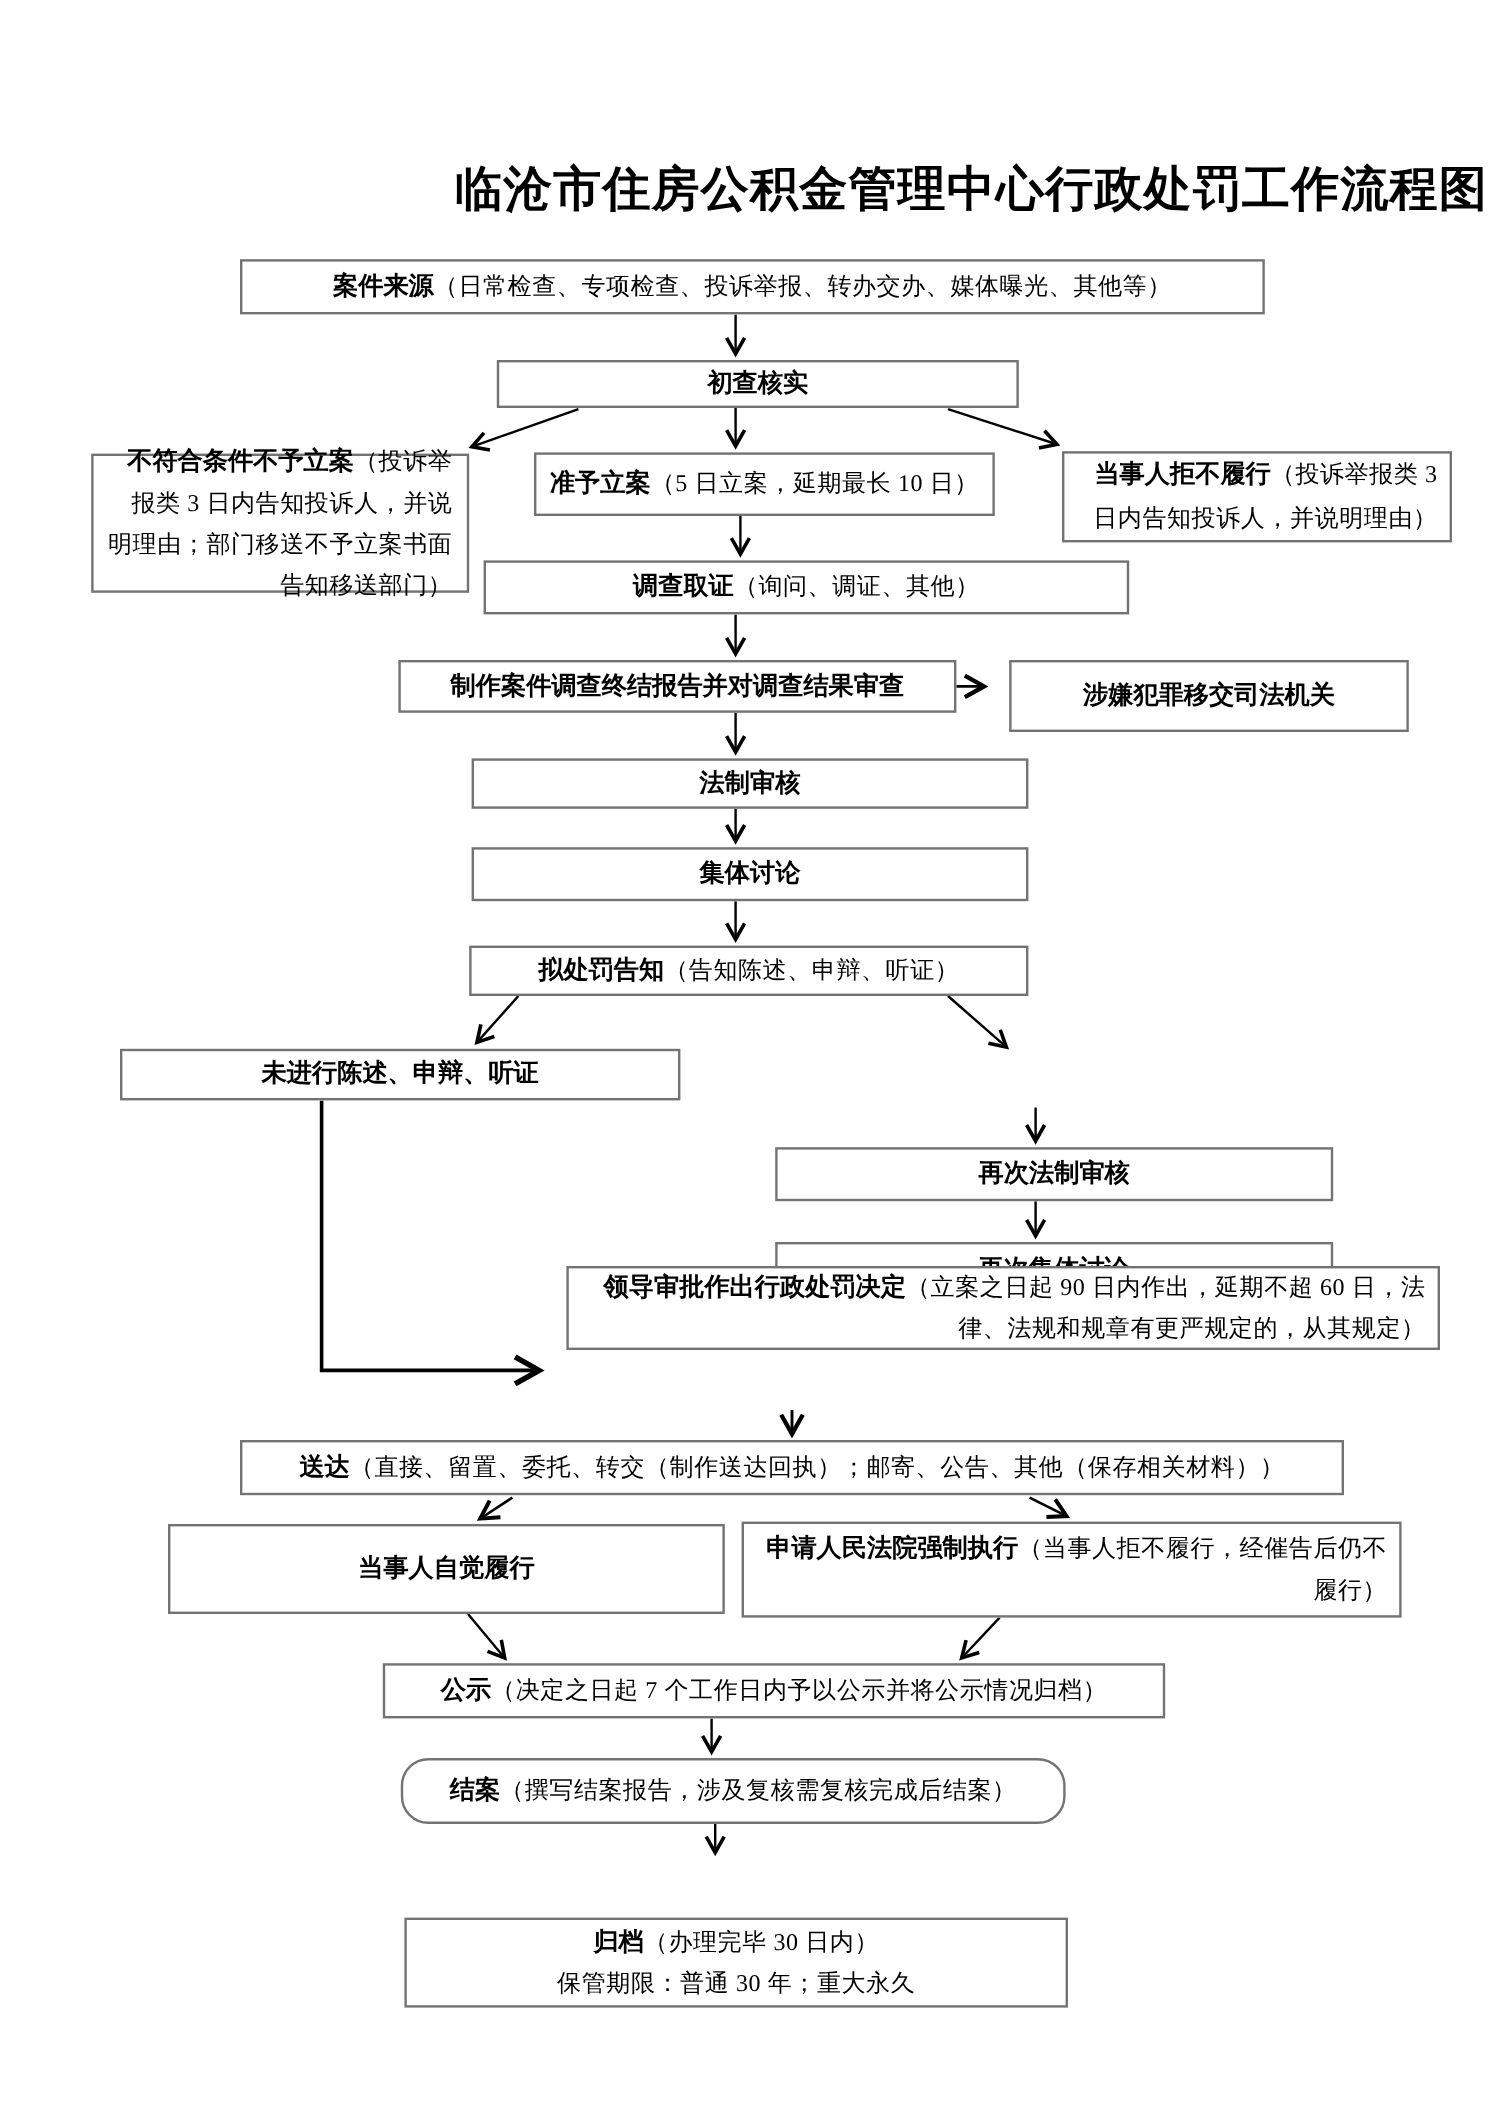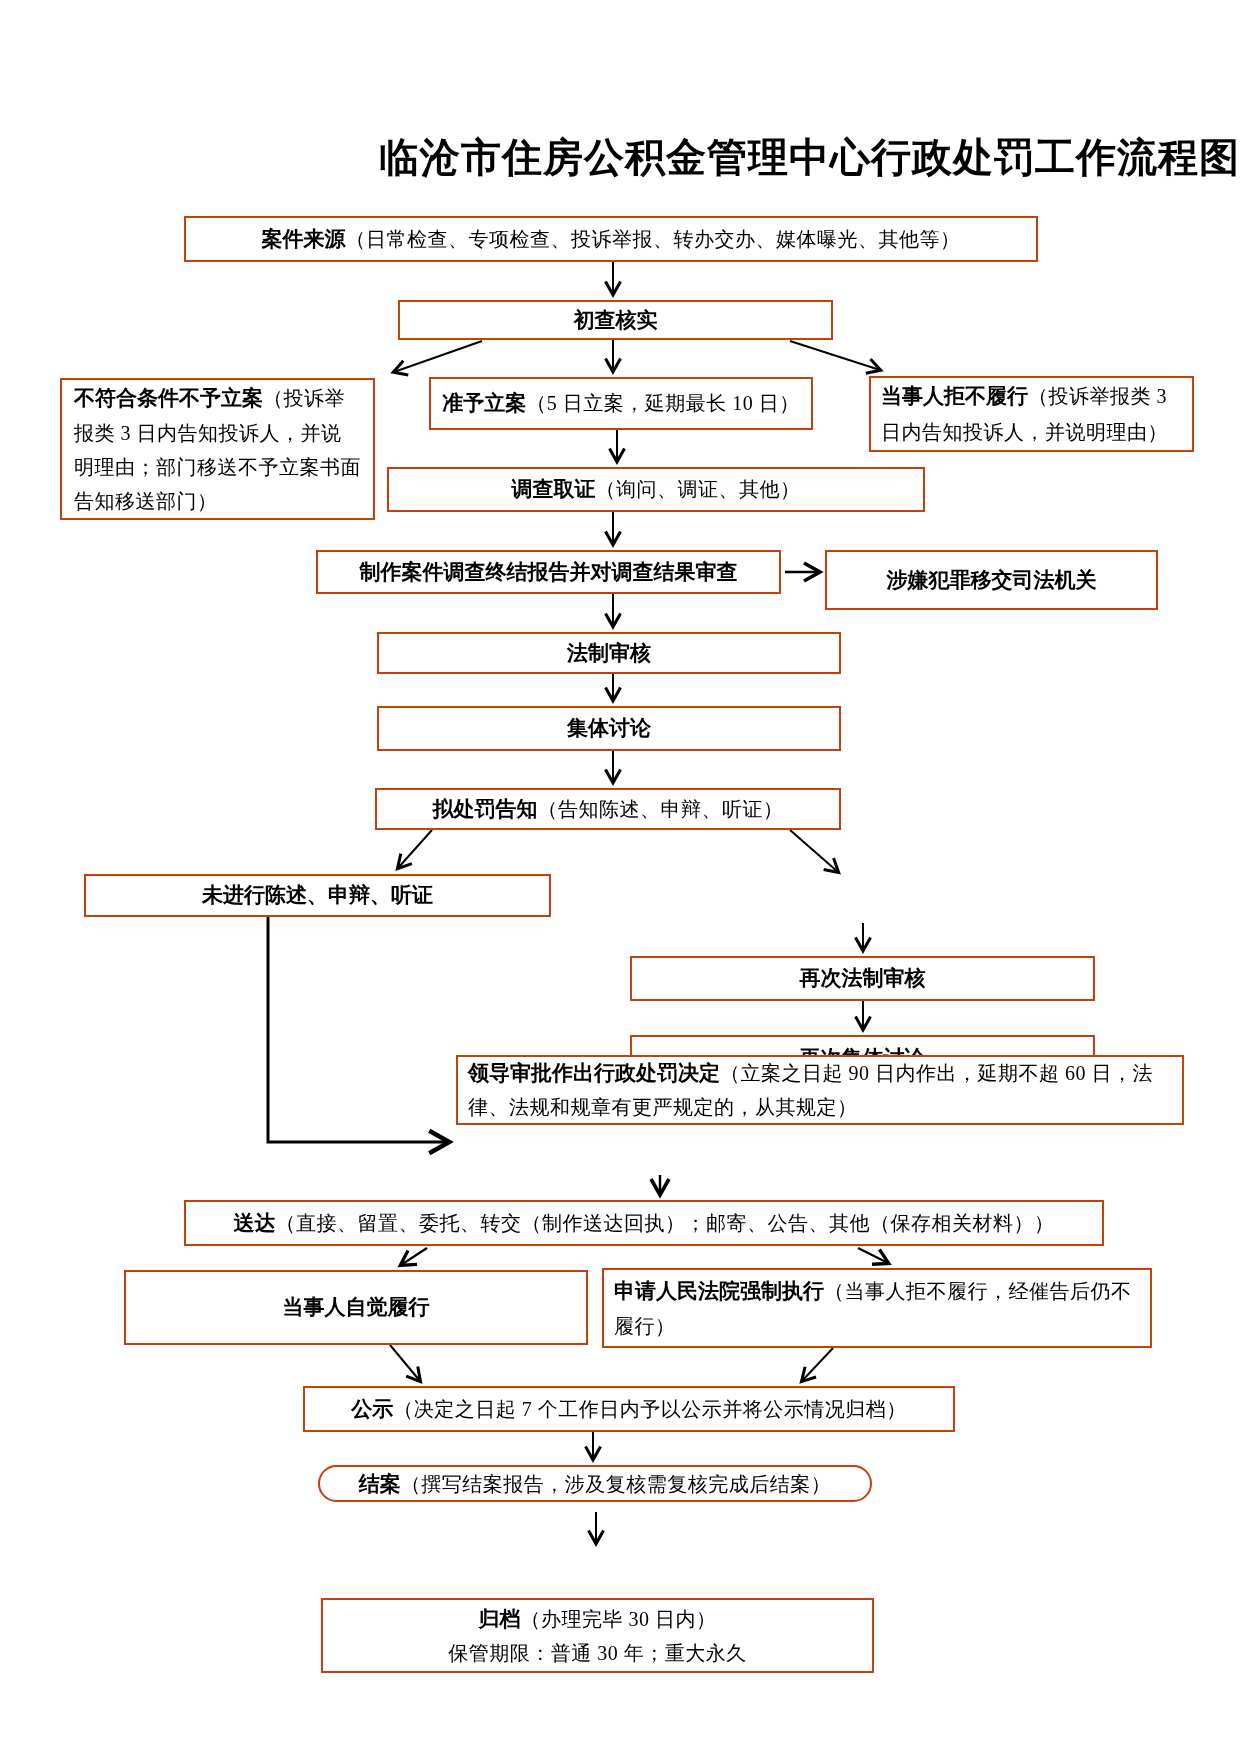--- a/index.html
+++ b/index.html
@@ -13,56 +13,57 @@
   .page-title {
     position:absolute; left:0; top:130px; width:1240px;
     text-align:right;
     font-family:"Liberation Serif", serif;
     font-weight:bold; font-size:40px; color:#000;
     letter-spacing:1px;
   }
   .nd {
     position:absolute;
     box-sizing:border-box;
-    border:2px solid #c2410c;
+    border:2px solid #737373;
     background:#fff;
     display:flex; flex-direction:column;
     align-items:center; justify-content:center;
-    text-align:left;
+    text-align:right;
     padding:2px 10px;
     line-height:1.62;
     color:#000;
+    margin-left:16px;
   }
   .lbl { font-weight:bold; font-size:21px; font-family:"Liberation Sans",sans-serif; }
   .det { font-weight:normal; font-size:20px; font-family:"Liberation Serif",serif; letter-spacing:0.5px; }
   .inline-flow { display:inline; }
   svg.arrows { position:absolute; left:0; top:0; pointer-events:none; }
 
   
   #n-source        { left:184px; top:216px;  width:854px; height:46px;  }
   #n-initial       { left:398px; top:300px;  width:435px; height:40px;  }
-  #n-nocase        { left:60px;  top:378px;  width:315px; height:142px; line-height:1.7; padding:0 12px; }
+  #n-nocase        { left:60px;  top:378px;  width:315px; height:116px; line-height:1.7; padding:0 12px; }
   #n-approve       { left:429px; top:377px;  width:384px; height:53px;  }
   #n-withdraw      { left:869px; top:376px;  width:325px; height:76px;  line-height:1.75; }
   #n-evidence      { left:387px; top:467px;  width:538px; height:45px;  }
   #n-report        { left:316px; top:550px;  width:465px; height:44px;  }
   #n-transfer      { left:825px; top:550px;  width:333px; height:60px;  }
   #n-legal         { left:377px; top:632px;  width:464px; height:42px;  }
   #n-group         { left:377px; top:706px;  width:464px; height:45px;  }
   #n-notice        { left:375px; top:788px;  width:466px; height:42px;  }
   #n-nostatement   { left:84px;  top:874px;  width:467px; height:43px;  }
   #n-statement     { left:587px; top:878px;  width:631px; height:45px;  }
   #n-legal2        { left:630px; top:956px;  width:465px; height:45px;  }
   #n-group2        { left:630px; top:1035px; width:465px; height:46px;  }
   #n-decision      { left:456px; top:1055px; width:728px; height:70px;  line-height:1.65; }
   #n-delivery      { left:184px; top:1200px; width:920px; height:46px;  }
   #n-voluntary     { left:124px; top:1270px; width:464px; height:75px;  }
   #n-enforce       { left:602px; top:1268px; width:550px; height:80px;  line-height:1.7; }
   #n-publicity     { left:303px; top:1386px; width:652px; height:46px;  }
-  #n-closing       { left:318px; top:1465px; width:554px; height:37px;border-radius:23px;  }
+  #n-closing       { left:318px; top:1465px; width:554px; height:55px;border-radius:23px;  }
   #n-archive       { left:321px; top:1598px; width:553px; height:75px;  line-height:1.7; }
 </style>
 </head>
 <body>
 
 <div class="stage">
 
   <div class="page-title">临沧市住房公积金管理中心行政处罚工作流程图</div>
 
   <svg class="arrows" width="1240" height="1754" viewBox="0 0 1240 1754">

